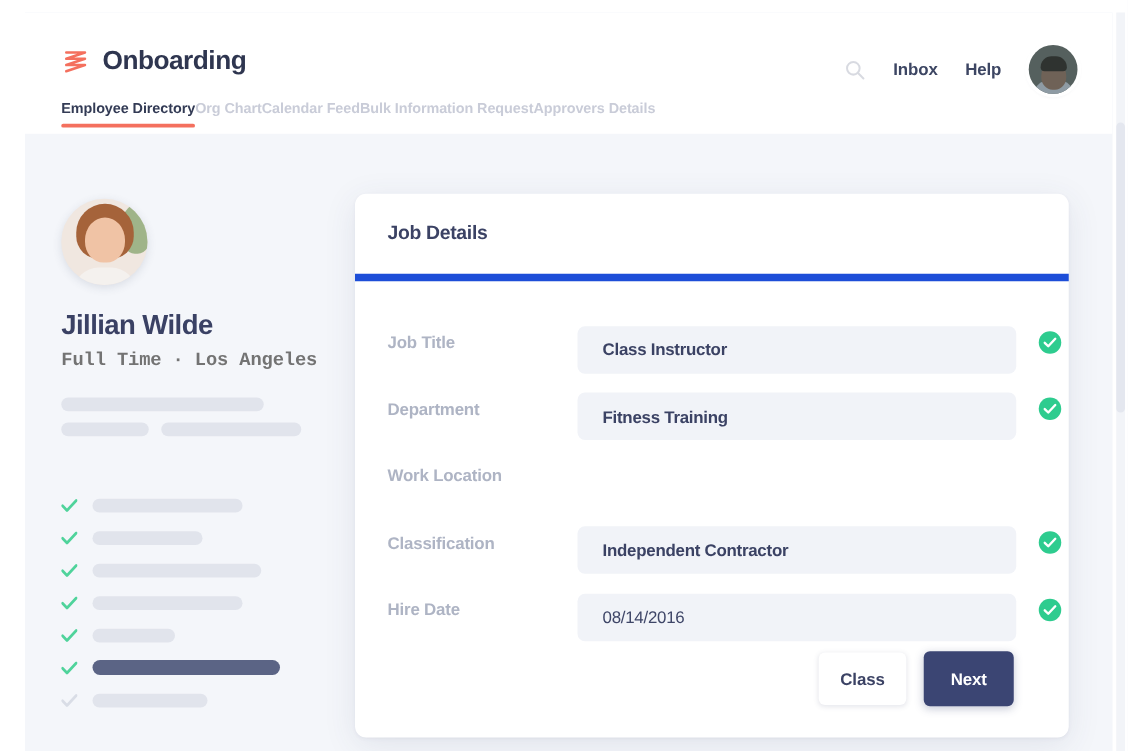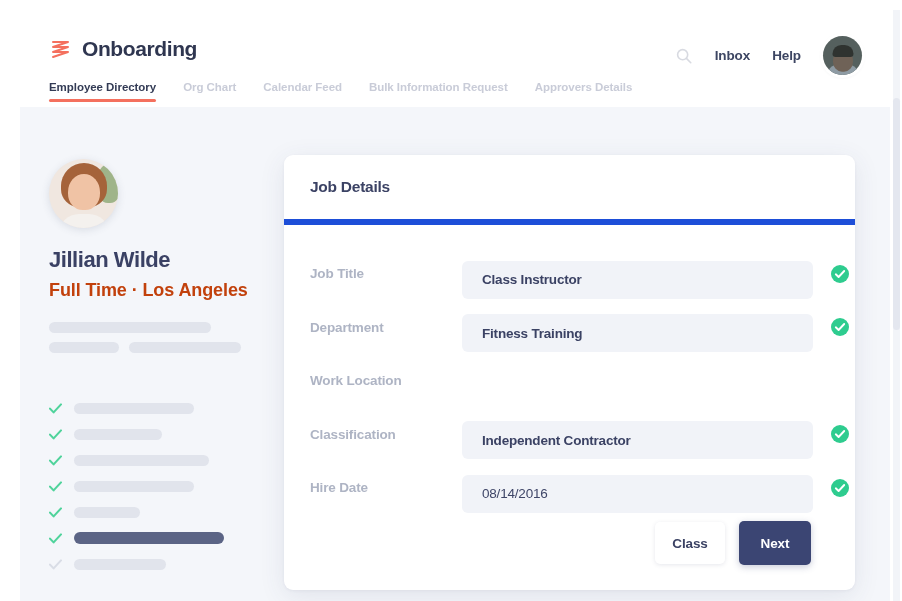--- a/index.html
+++ b/index.html
@@ -67,21 +67,21 @@
   .avatar-header .body {
     position: absolute; left: 50%; bottom: -4px;
     width: 34px; height: 15px; border-radius: 14px 14px 0 0;
     background: #8e9ba4; transform: translateX(-50%);
   }
 
   
   .tabs {
     position: absolute;
     left: 29px; bottom: 0;
-    display: flex; align-items: flex-end; gap: 27px;
+    display: flex; align-items: flex-end; 
   }
   .tab {
     position: relative;
     font-size: 11.5px; font-weight: bold;
     color: #c9ccd8; letter-spacing: -0.05px;
     padding-bottom: 14px;
     cursor: pointer; white-space: nowrap;
   }
   .tab.active { color: #333b55; }
   .tab.active::after {
@@ -122,22 +122,22 @@
     background: #f4f1ee; transform: translateX(-50%);
   }
 
   .person-name {
     margin-top: 19px;
     font-size: 22px; font-weight: bold;
     color: #3a4164; letter-spacing: -0.45px;
   }
   .person-meta {
     margin-top: 7px;
-    font-size: 18px; font-weight: bold;
-    color: #c2410c; letter-spacing: -0.1px;
+    font-size: 15px; font-weight: bold;
+    color: #737373; letter-spacing: -0.1px; font-family: Liberation Mono, monospace;
   }
 
   .skeleton-group { margin-top: 21px; }
   .sk-bar { height: 11px; border-radius: 6px; background: #e1e4ec; }
   .sk-row { display: flex; gap: 10px; margin-top: 9px; }
 
   .checklist { margin-top: 42px; }
   .check-item {
     display: flex; align-items: center; gap: 12px;
     height: 26px;

